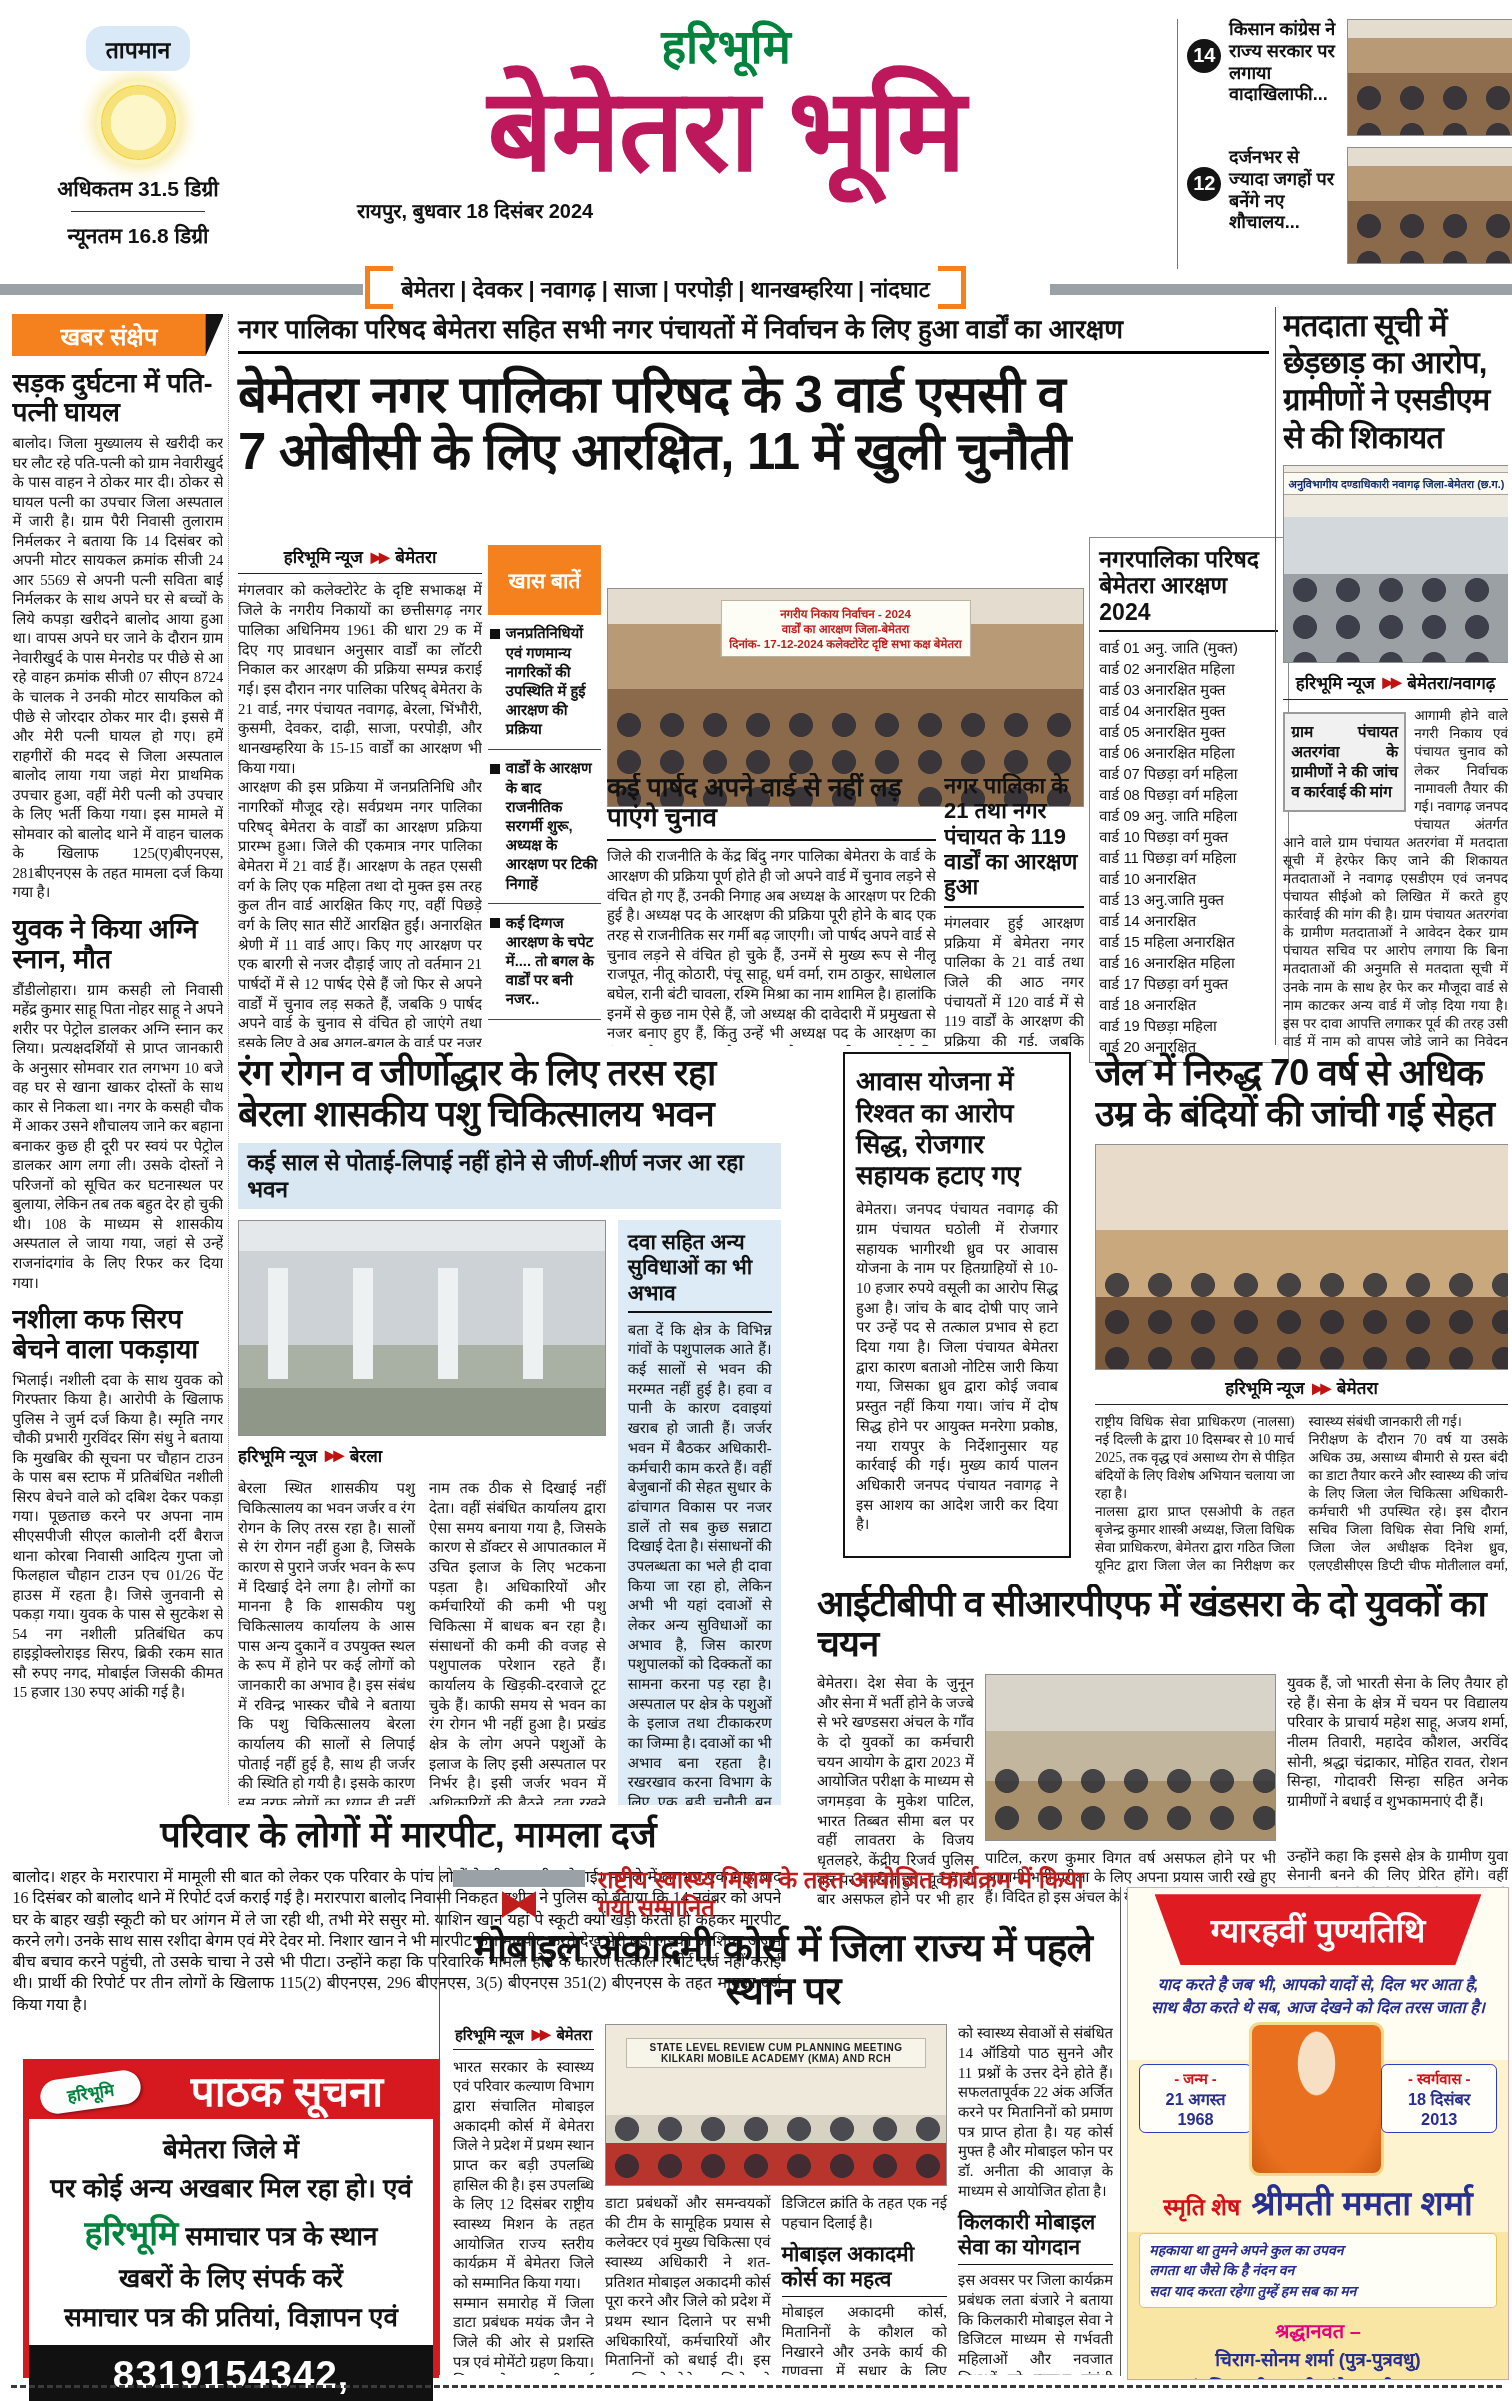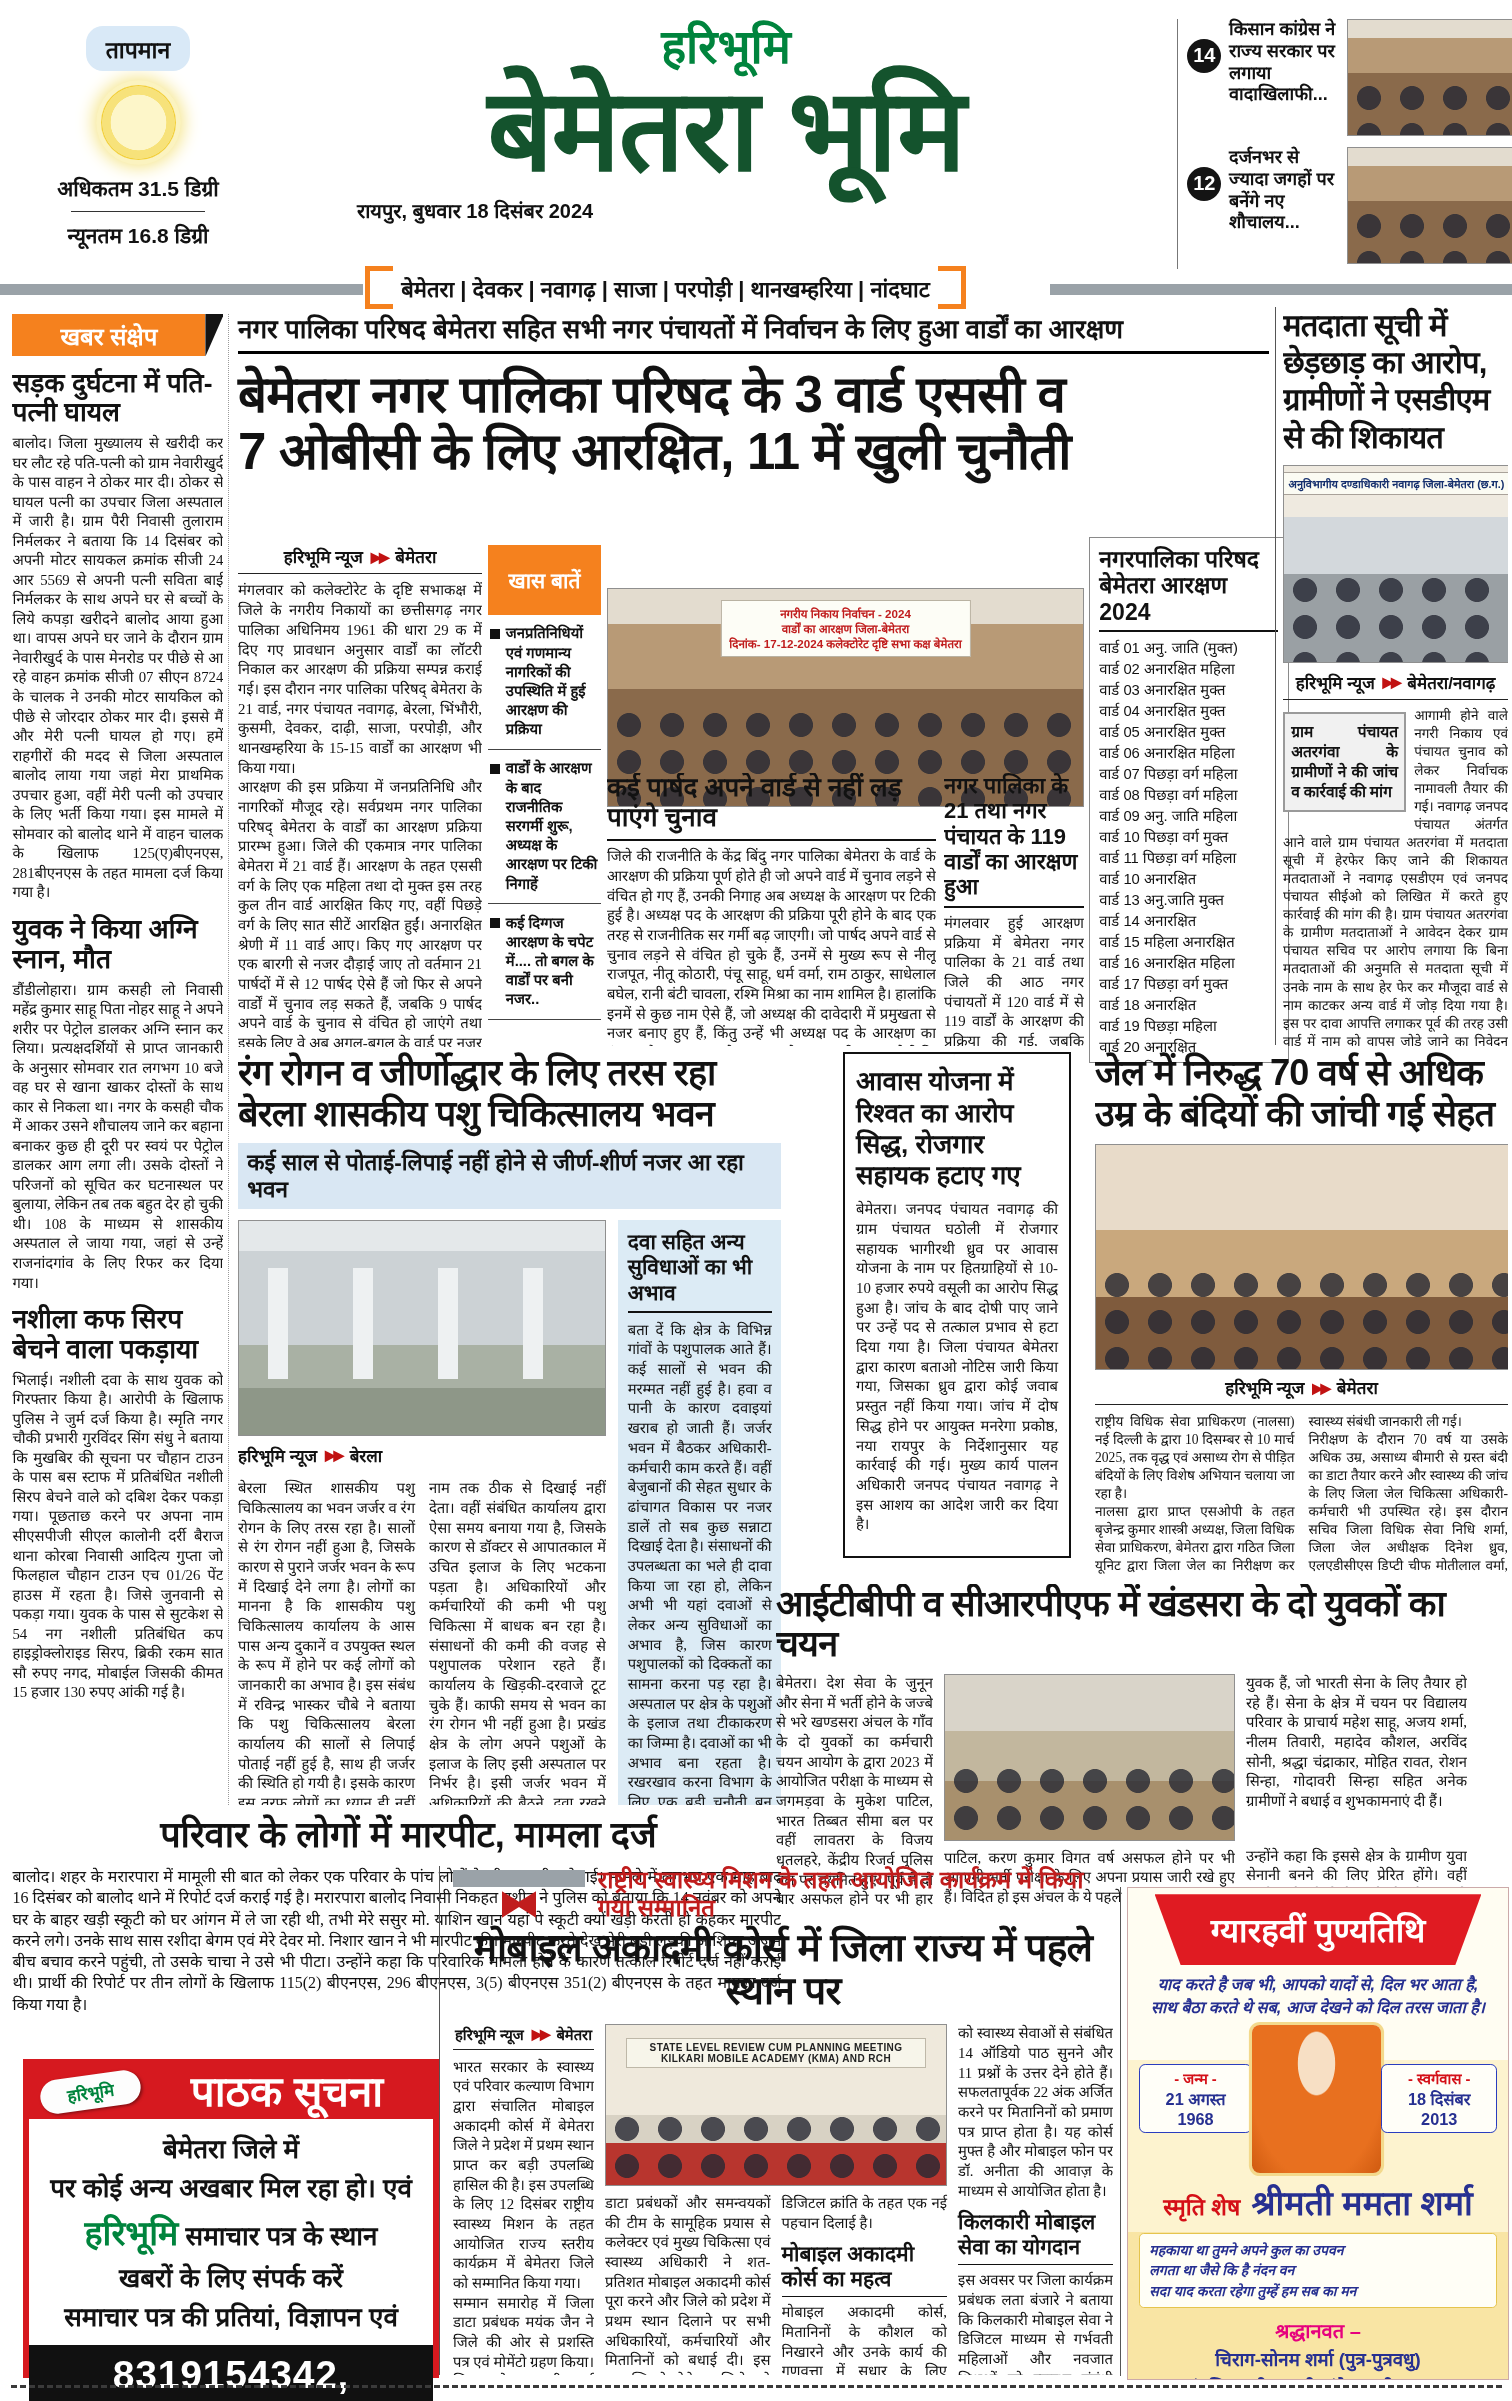--- a/index.html
+++ b/index.html
@@ -4,21 +4,21 @@
 <style>
   html,body{margin:0;padding:0;background:#888;}
   #page{position:relative;width:1512px;height:2401px;background:#fff;color:#121212;
         font-family:"Liberation Sans",sans-serif;overflow:hidden;}
   .abs{position:absolute;}
   .ser{font-family:"Liberation Serif",serif;}
   .jt{text-align:justify;}
   .clip{overflow:hidden;}
   
   .brand{color:#00843d;font-weight:800;text-align:center;font-size:47px;line-height:1;}
-  .mast-title{color:#14532d;font-weight:800;text-align:center;font-size:115px;line-height:1.05;letter-spacing:-1.6px;}
+  .mast-title{color:#be185d;font-weight:800;text-align:center;font-size:115px;line-height:1.05;letter-spacing:-1.6px;}
   .date-line{font-weight:bold;font-size:20px;color:#111;}
   
   .wx{border:0;text-align:center;}
   .wx-pill{background:#d9e9f7;border-radius:17px;padding:6.2px 20px;display:inline-block;font-weight:bold;font-size:23px;}
   .sun{width:75px;height:75px;margin:14px auto 7.8px;border-radius:50%;
        background:radial-gradient(circle,#fdf6c9 0 52%,#f7e27a 53% 68%,#f2cf3a 69% 100%);
        box-shadow:0 0 0 4.7px #fbf3c0,0 0 17px 7.8px #f5e58a;}
   .wx-t{font-weight:bold;font-size:21px;padding:6.2px 0;}
   .wx-sep{border-top:1.6px solid #333;width:80%;margin:3.1px auto;}
   
@@ -319,21 +319,21 @@
     <div class="byline">
       <span>हरिभूमि न्यूज</span>
       <span class="arr">▶▶</span>
       <span>बेमेतरा</span>
     </div>
     <div class="body20 ser jt cols2" style="white-space:pre-line;font-size:13.6px;">राष्ट्रीय विधिक सेवा प्राधिकरण (नालसा) नई दिल्ली के द्वारा 10 दिसम्बर से 10 मार्च 2025, तक वृद्ध एवं असाध्य रोग से पीड़ित बंदियों के लिए विशेष अभियान चलाया जा रहा है।
 नालसा द्वारा प्राप्त एसओपी के तहत बृजेन्द्र कुमार शास्त्री अध्यक्ष, जिला विधिक सेवा प्राधिकरण, बेमेतरा द्वारा गठित जिला यूनिट द्वारा जिला जेल का निरीक्षण कर प्रत्येक अंडरट्रायल कॉनविक्ट डिटेन्यू एंड ऑथर निरूद्ध बंदी से उनके उम्र एवं स्वास्थ्य संबंधी जानकारी ली गई।
 निरीक्षण के दौरान 70 वर्ष या उसके अधिक उम्र, असाध्य बीमारी से ग्रस्त बंदी का डाटा तैयार करने और स्वास्थ्य की जांच के लिए जिला जेल चिकित्सा अधिकारी-कर्मचारी भी उपस्थित रहे। इस दौरान सचिव जिला विधिक सेवा निधि शर्मा, जिला जेल अधीक्षक दिनेश ध्रुव, एलएडीसीएस डिप्टी चीफ मोतीलाल वर्मा, असिस्टेंट अमन दुबे, गीता दास, अधिकार मित्र पीएलक्की उपस्थित थे।</div>
   </div>
 
-  <div class="abs clip" style="left:776px;top:1584px;width:691px;height:326px;">
+  <div class="abs clip" style="left:817px;top:1584px;width:691px;height:326px;">
     <div class="hl1" style="font-size:36px;">आईटीबीपी व सीआरपीएफ में खंडसरा के दो युवकों का चयन</div>
     <div style="display:flex;gap:11px;margin-top:9.3px;">
       <div class="body20 ser jt clip" style="flex:0 0 157px;height:264px;">बेमेतरा। देश सेवा के जुनून और सेना में भर्ती होने के जज्बे से भरे खण्डसरा अंचल के गाँव के दो युवकों का कर्मचारी चयन आयोग के द्वारा 2023 में आयोजित परीक्षा के माध्यम से जगमड़वा के मुकेश पाटिल, भारत तिब्बत सीमा बल पर वहीं लावतरा के विजय धृतलहरे, केंद्रीय रिजर्व पुलिस बल पर चयनित हुए। पूर्व में दो बार असफल होने पर भी हार न मानते हुए अपना प्रयास जारी रखा अंत तह सफल हुए हैं। वहीं हेमेंद्र मंडावी, दीपक</div>
       <div style="flex:0 0 289px;">
         <div class="ph ph-group heads" style="width:289px;height:165px;"></div>
         <div class="body20 ser jt clip" style="margin-top:7.8px;height:92px;">पाटिल, करण कुमार विगत वर्ष असफल होने पर भी आगामी भर्ती परीक्षा के लिए अपना प्रयास जारी रखे हुए हैं। विदित हो इस अंचल के ये पहले</div>
       </div>
       <div style="flex:1;">
         <div class="body20 ser jt clip" style="height:165px;">युवक हैं, जो भारती सेना के लिए तैयार हो रहे हैं। सेना के क्षेत्र में चयन पर विद्यालय परिवार के प्राचार्य महेश साहू, अजय शर्मा, नीलम तिवारी, महादेव कौशल, अरविंद सोनी, श्रद्धा चंद्राकार, मोहित रावत, रोशन सिन्हा, गोदावरी सिन्हा सहित अनेक ग्रामीणों ने बधाई व शुभकामनाएं दी हैं।</div>
         <div class="body20 ser jt clip" style="margin-top:7.8px;height:92px;">उन्होंने कहा कि इससे क्षेत्र के ग्रामीण युवा सेनानी बनने की लिए प्रेरित होंगे। वहीं चयनित सेनानियों ने मार्गदर्शक के रूप में कार्य करने की बात कही।</div>

